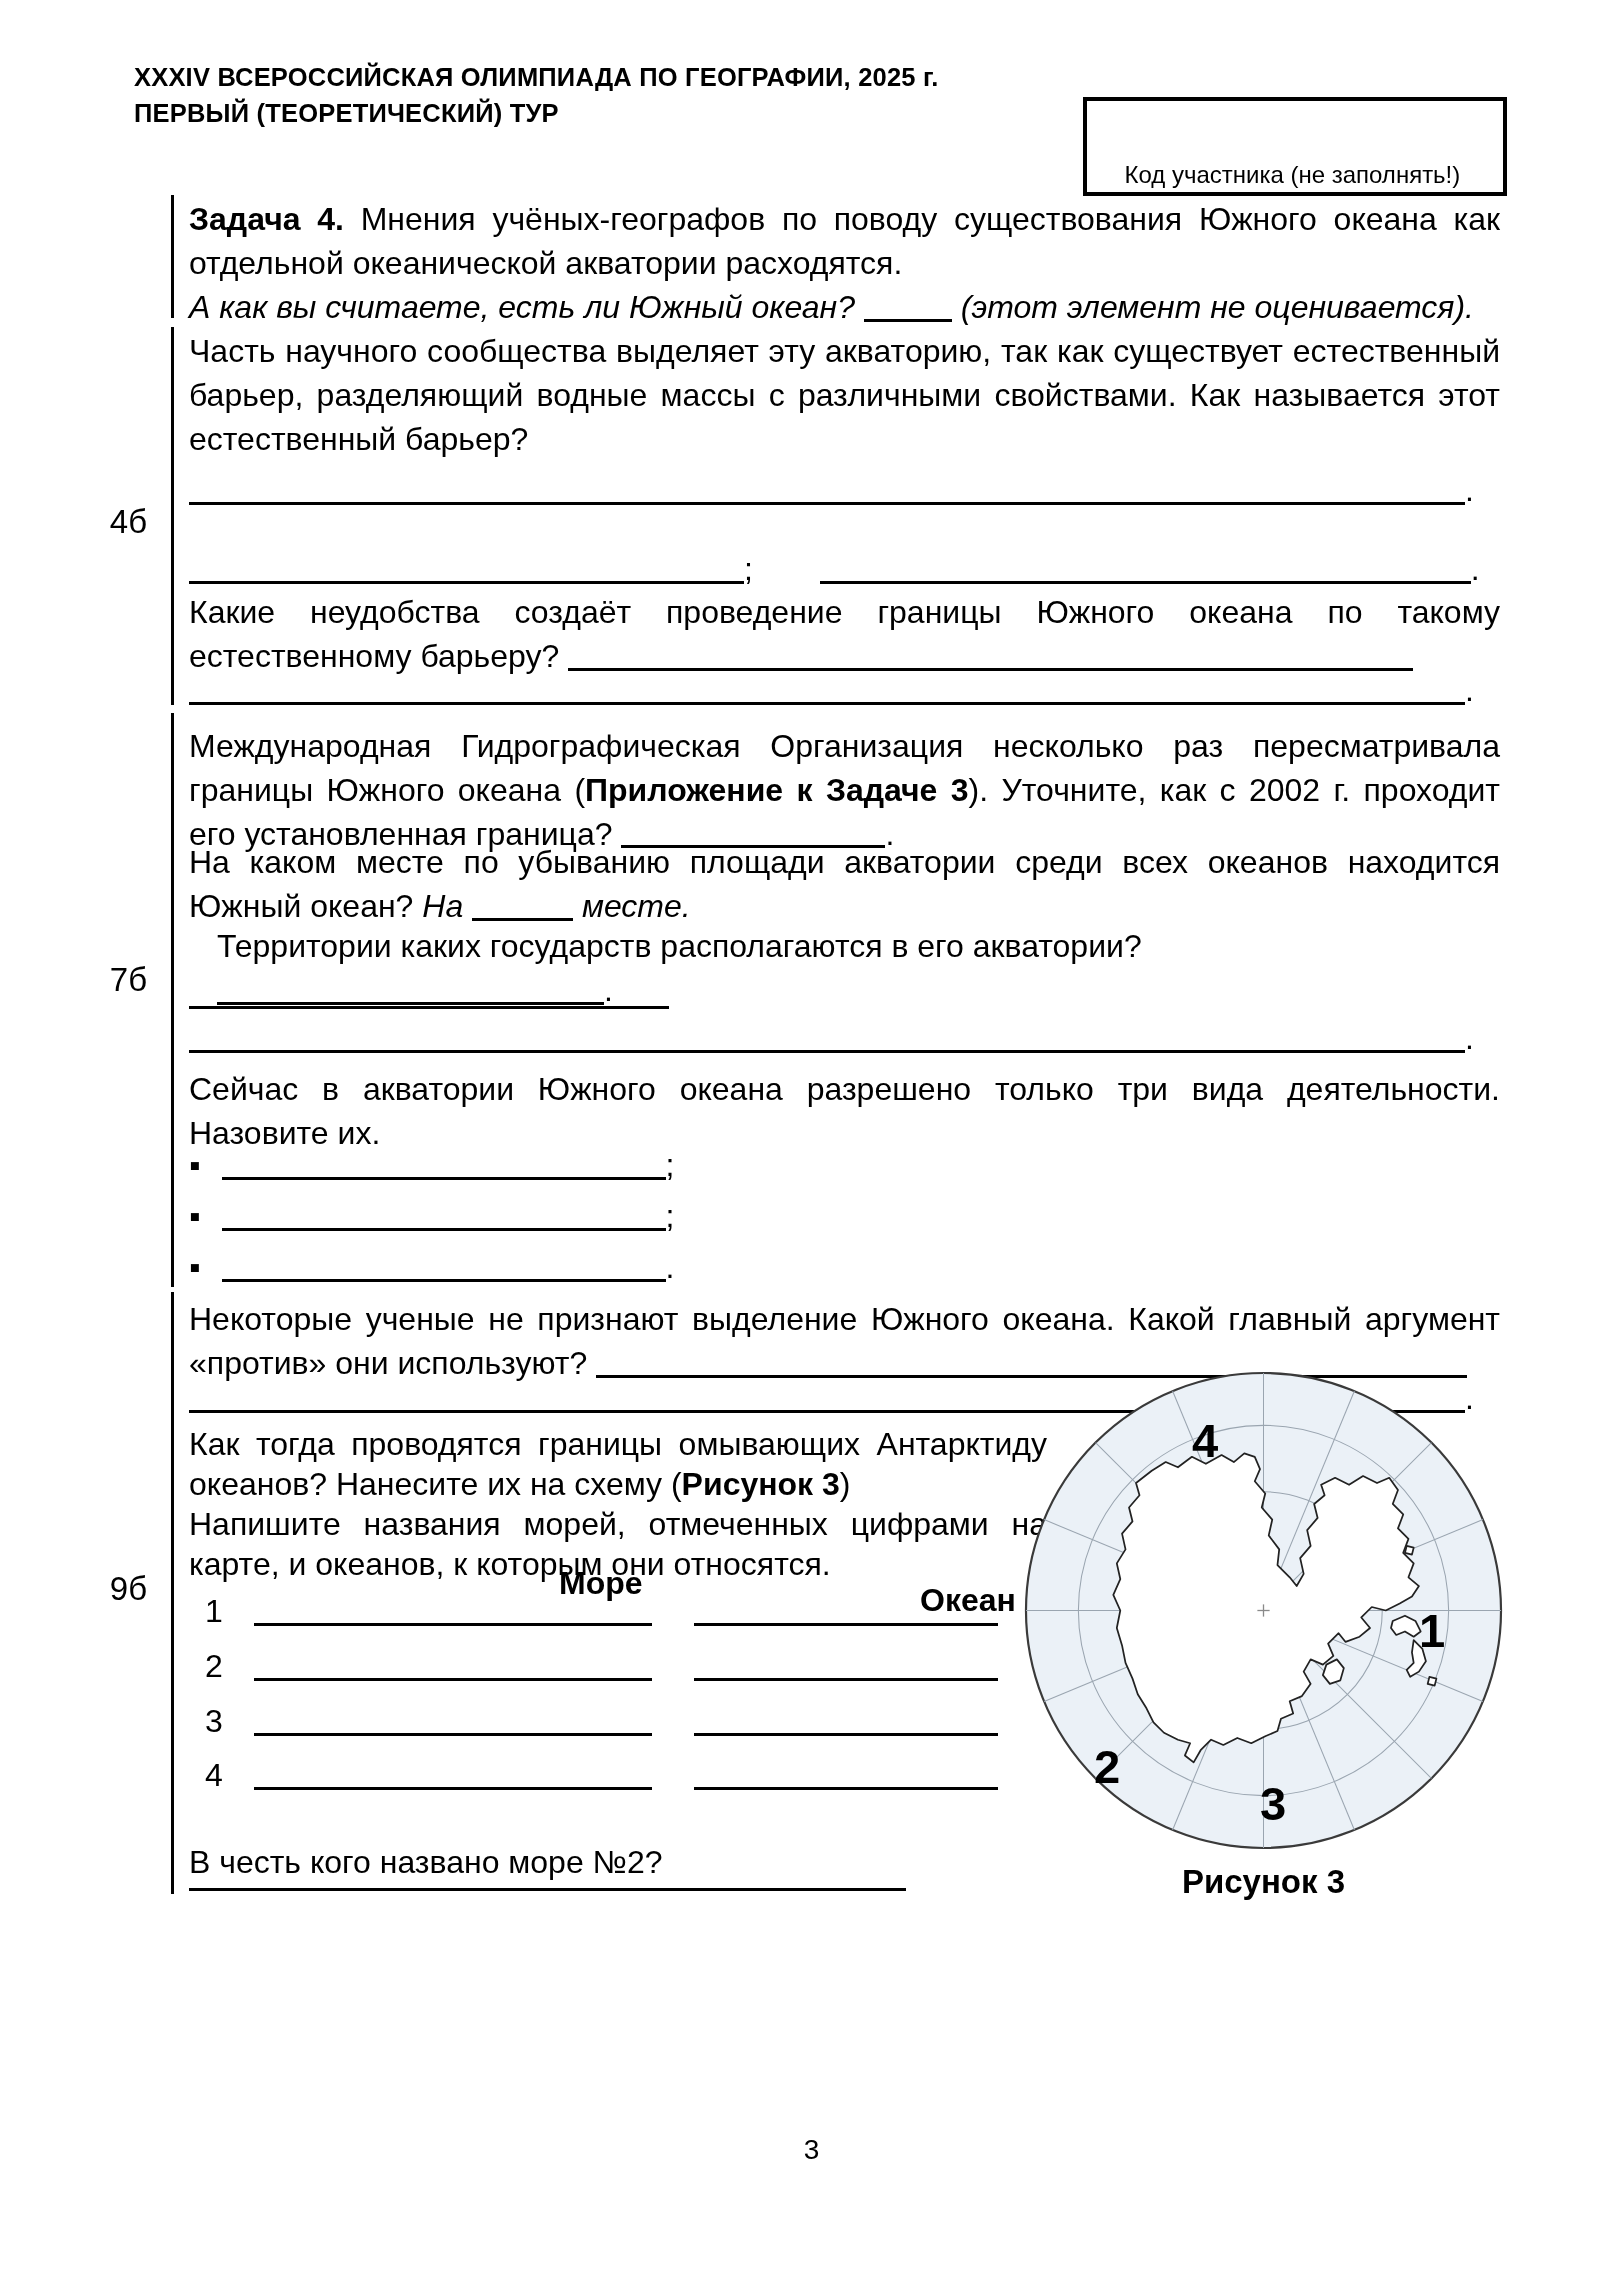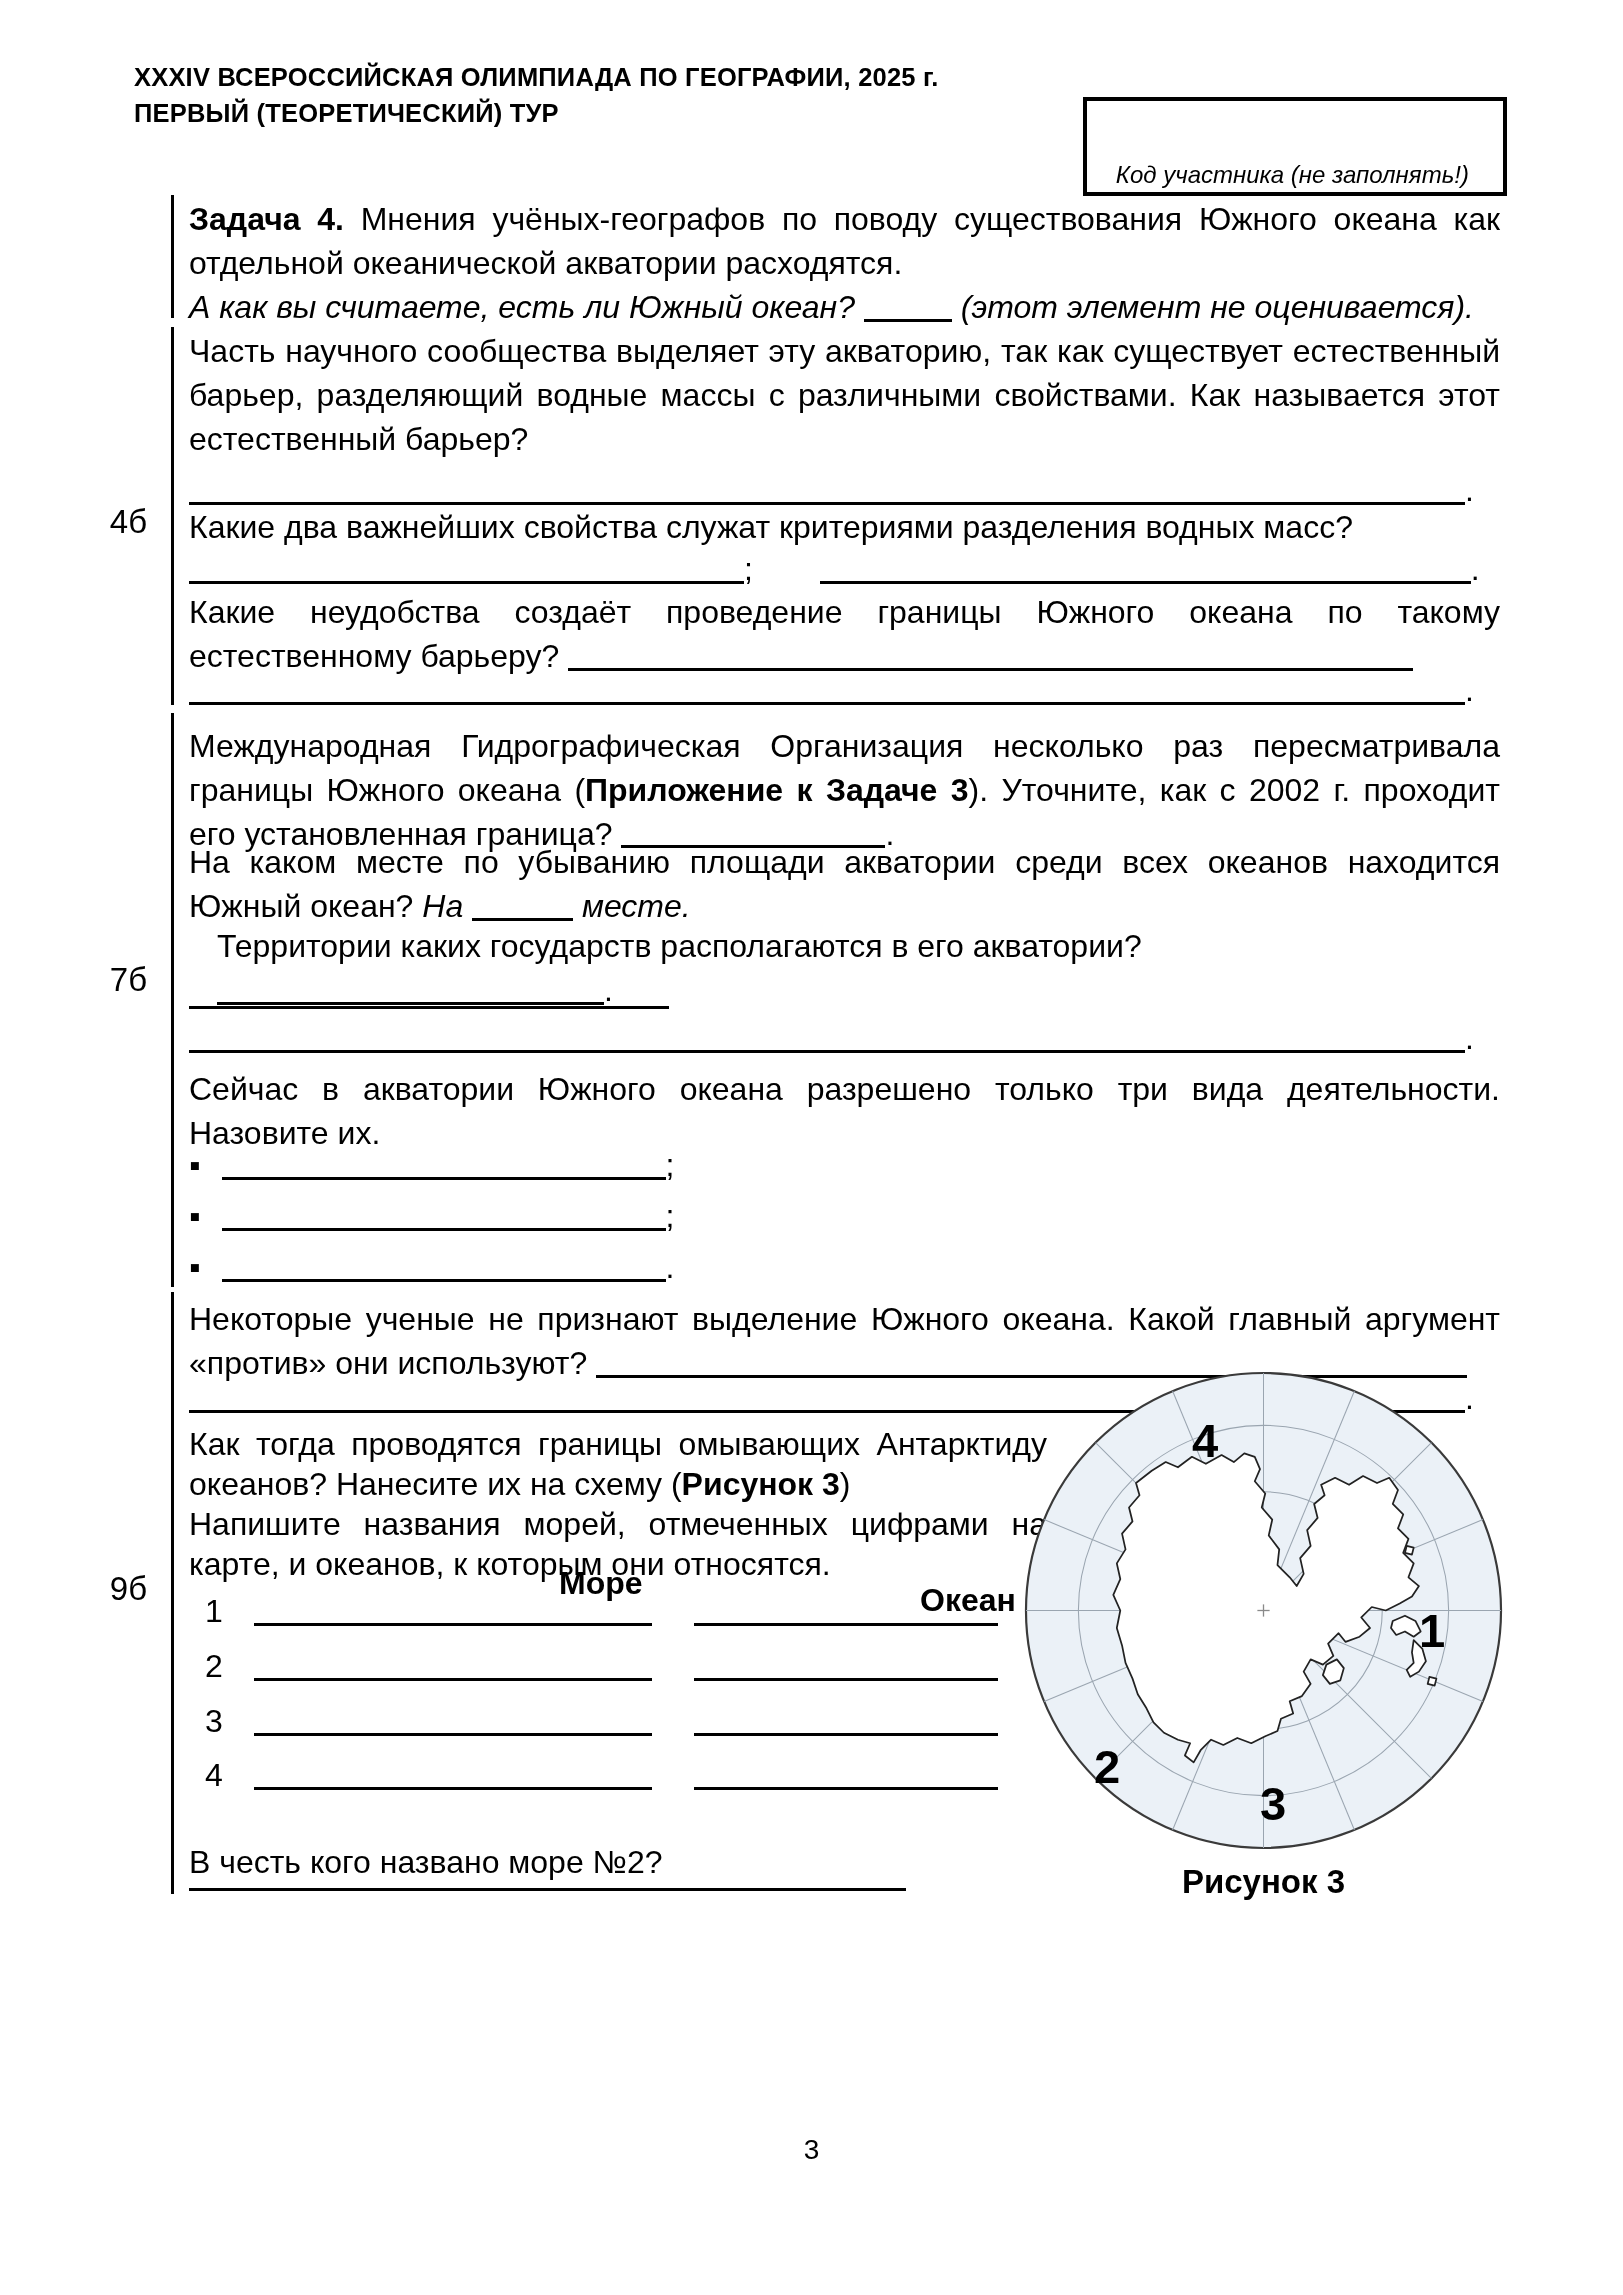--- a/index.html
+++ b/index.html
@@ -11,21 +11,21 @@
     color:#000;
     overflow:hidden;
   }
   .hdr{position:absolute;left:134px;font-weight:bold;font-size:25.5px;letter-spacing:0.2px;}
   #code-box{
     position:absolute;left:1083px;top:97px;width:424px;height:99px;
     border:4.4px solid #000;box-sizing:border-box;
   }
   #code-box .lbl{
     position:absolute;left:0;right:5.3px;bottom:2.6px;
-    text-align:center;font-style:italic;font-size:24px;
+    text-align:center;font-size:24px;
   }
   .vrule{position:absolute;left:171px;width:2.6px;background:#000;}
   .score{position:absolute;left:95px;width:67px;text-align:center;font-size:33px;}
   .sec{position:absolute;left:189px;width:1311px;font-size:32px;line-height:44px;}
   .row{position:absolute;left:0;right:0;}
   .just{text-align:justify;}
   .b{font-weight:bold;}
   .i{font-style:italic;}
   .bl{display:inline-block;border-bottom:3.5px solid #000;height:26.4px;vertical-align:-3.5px;}
   
@@ -66,21 +66,20 @@
     <p class="i" style="margin:0;"><span>А как вы считаете, есть ли Южный океан?</span>
       <span class="bl" style="width:88px;"></span>
       <span>(этот элемент не оценивается).</span></p>
   </div>
 
   <div class="sec" style="top:329px;height:377px;">
     <div class="row just" style="top:0;">Часть научного сообщества выделяет эту акваторию, так как существует естественный барьер, разделяющий водные массы с различными свойствами. Как называется этот естественный барьер?</div>
     <div class="row" style="top:139px;">
       <span class="bl" style="width:1276px;"></span><span>.</span>
     </div>
-    <div class="row" style="top:176px;">Какие два важнейших свойства служат критериями разделения водных масс?</div>
     <div class="row" style="top:218px;">
       <span class="bl" style="width:555px;"></span><span>;</span>
       <span class="bl" style="width:651px;margin-left:58px;"></span><span>.</span>
     </div>
     <div class="row just" style="top:261px;"><span>Какие неудобства создаёт проведение границы Южного океана по такому естественному барьеру?</span>
       <span class="bl" style="width:845px;"></span>
     </div>
     <div class="row" style="top:339px;">
       <span class="bl" style="width:1276px;"></span><span>.</span>
     </div>

